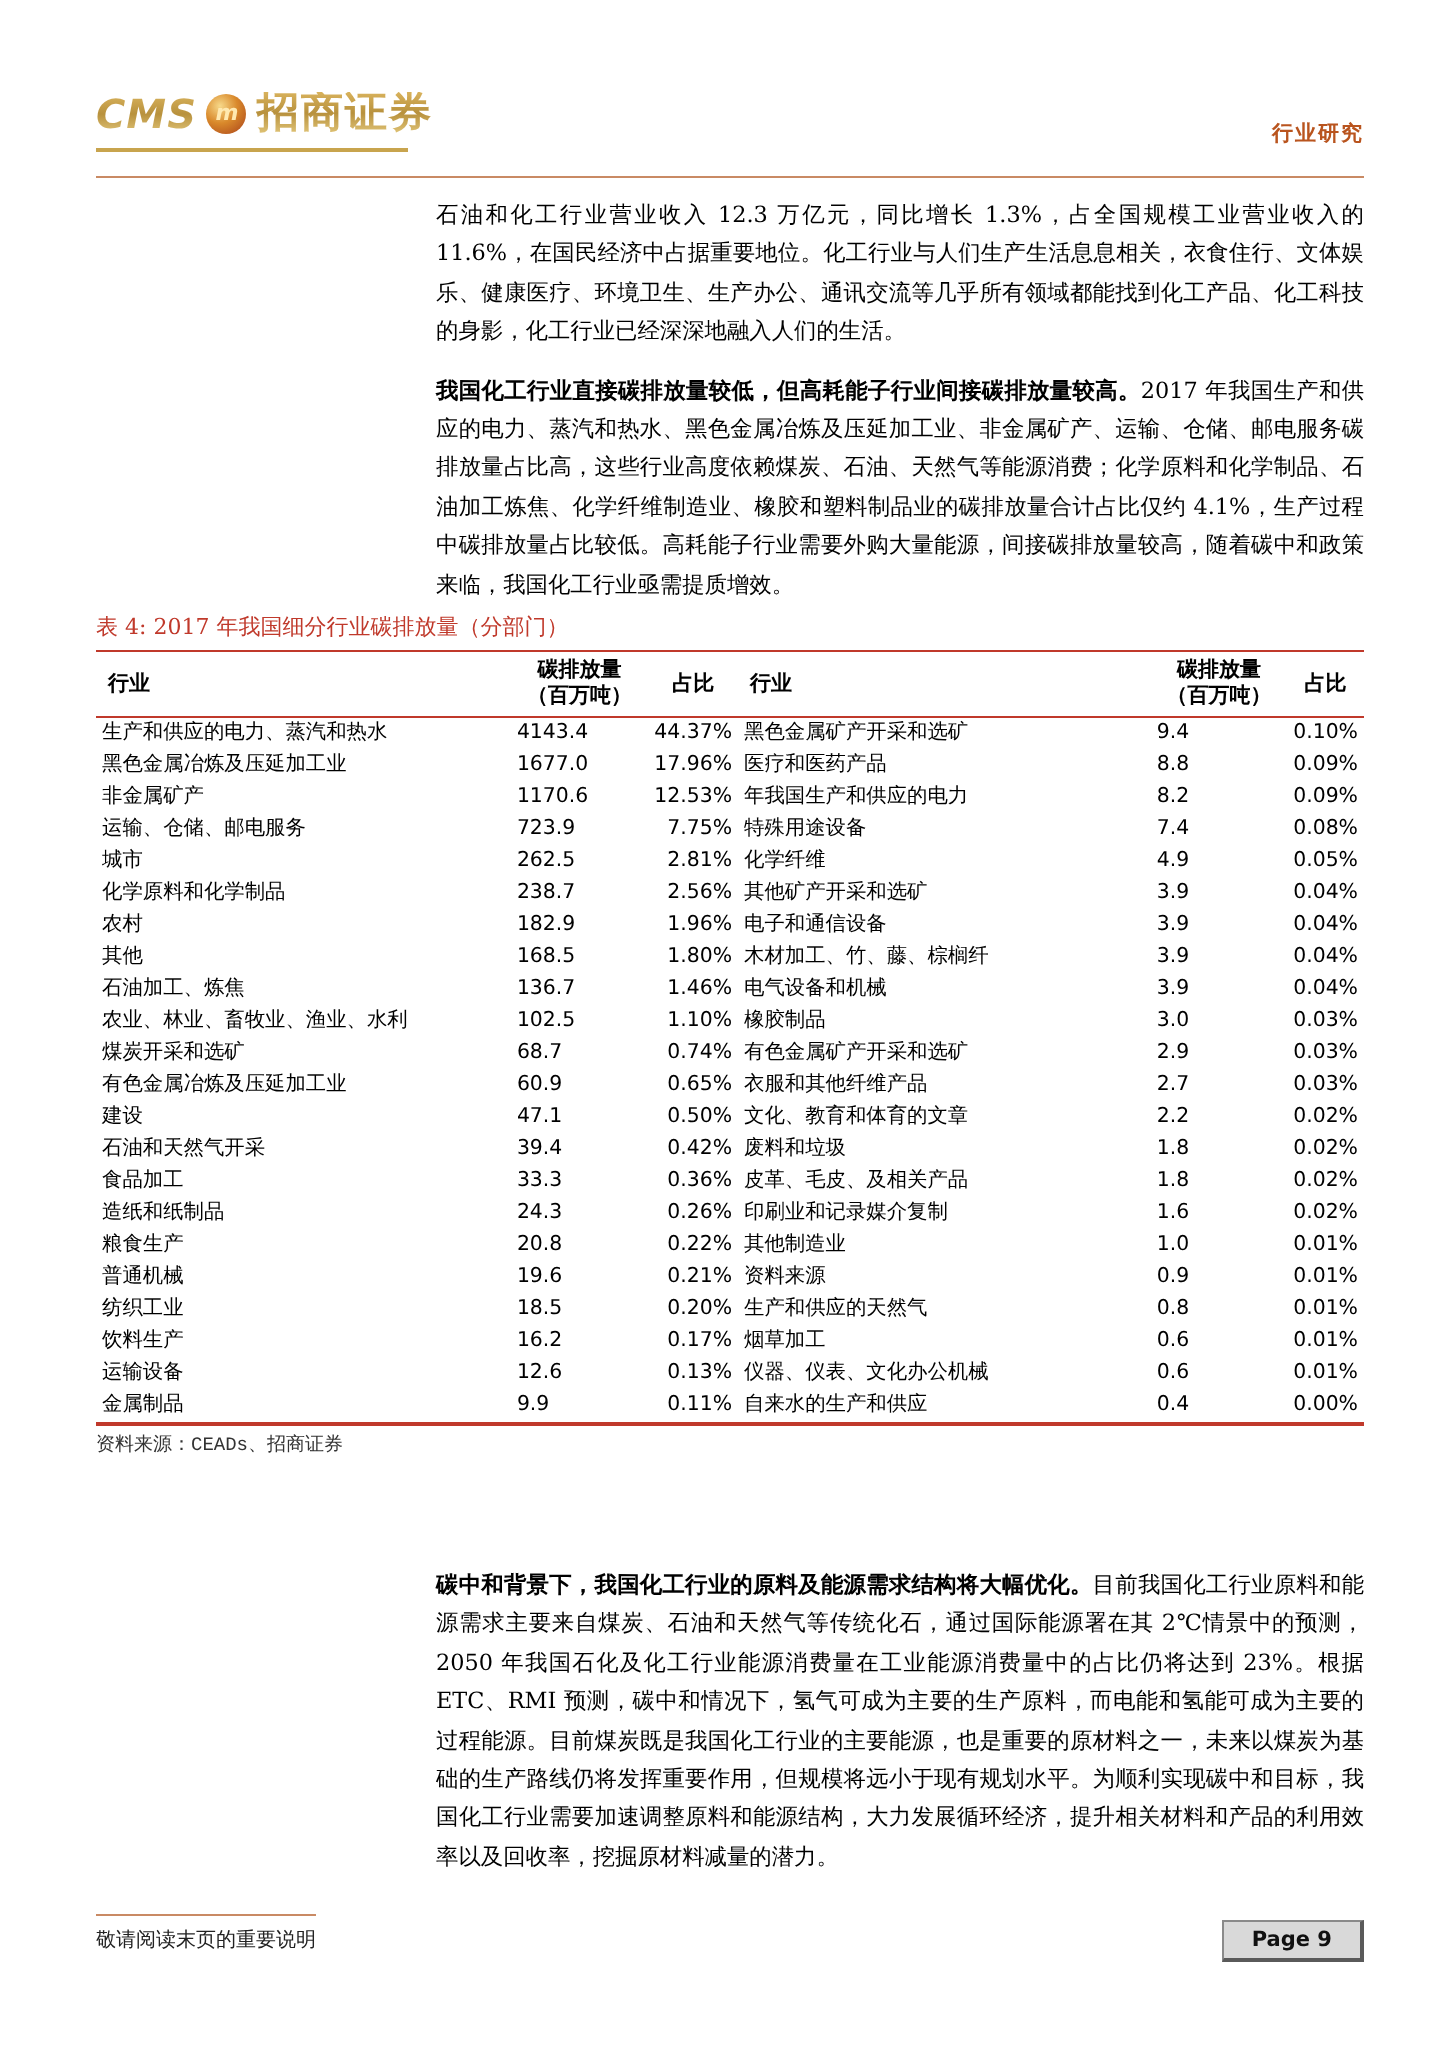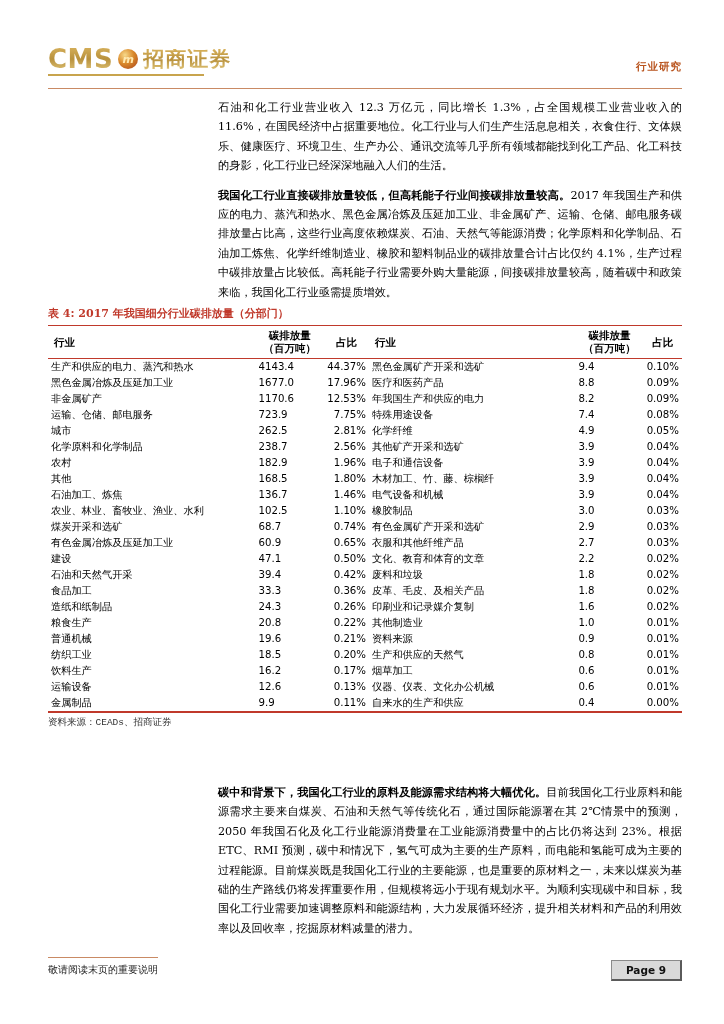--- a/index.html
+++ b/index.html
@@ -34,27 +34,28 @@
     position: absolute;
     left: 0;
     top: 4px;
     display: flex;
     align-items: center;
     gap: 5px;
   }
   .logo-cms {
     font-family: "DejaVu Sans", sans-serif;
     font-weight: bold;
-    font-size: 26px;
+    font-size: 20px;
     letter-spacing: 0.5px;
     background: linear-gradient(180deg, #d8b25c 0%, #b8913d 50%, #e0c477 100%);
     -webkit-background-clip: text;
     background-clip: text;
     color: transparent;
     line-height: 1;
+    font-style: italic;
   }
   .logo-mark {
     width: 20px;
     height: 20px;
     border-radius: 50%;
     background: radial-gradient(circle at 35% 30%, #f7d98a 0%, #d9892b 45%, #a8401a 100%);
     display: inline-flex;
     align-items: center;
     justify-content: center;
     color: #ffe9b0;
@@ -123,21 +124,21 @@
 
   
   .table-block {
     position: absolute;
     left: 48px;
     right: 42px;
     top: 306px;
   }
   .table-title {
     font-size: 11px;
-    font-weight: bold;
+    font-weight: normal;
     color: #c0392b;
     margin-bottom: 4px;
     font-family: "DejaVu Serif", "Liberation Serif", serif;
   }
   table.data {
     width: 100%;
     border-collapse: collapse;
     font-family: "DejaVu Serif", "Liberation Serif", serif;
   }
   table.data thead th {

